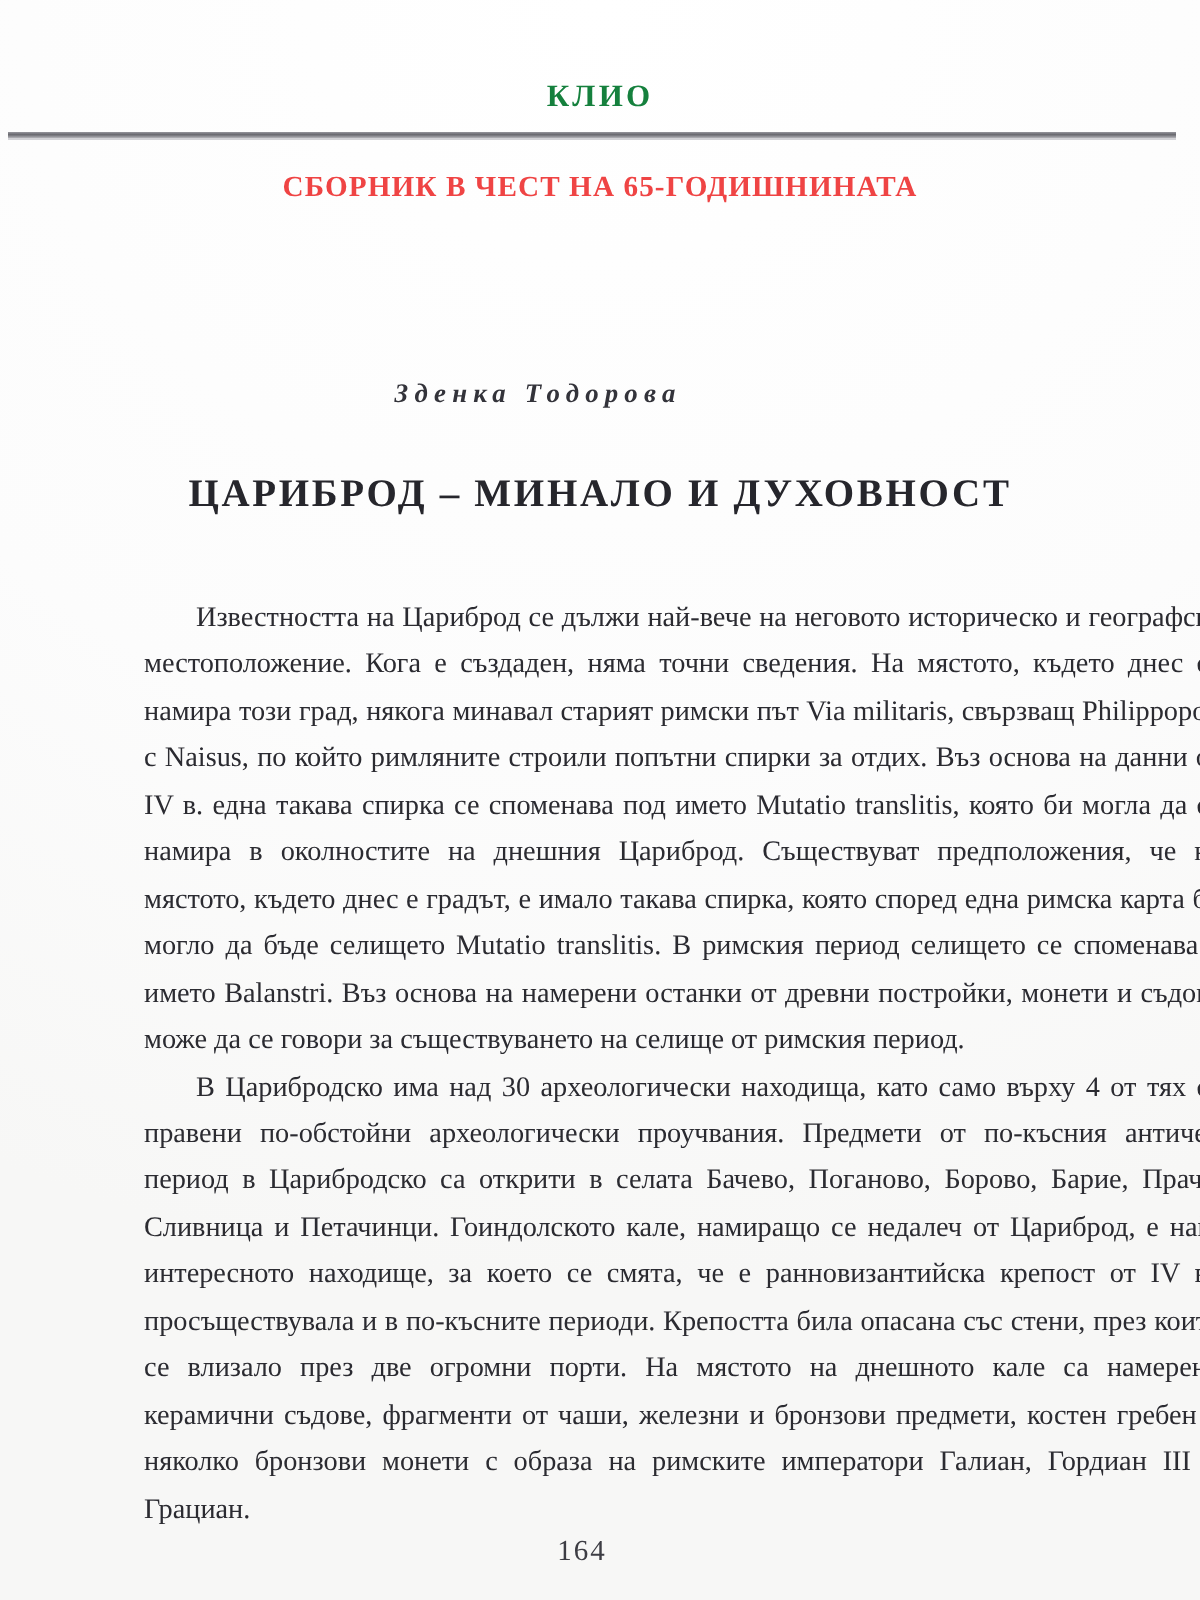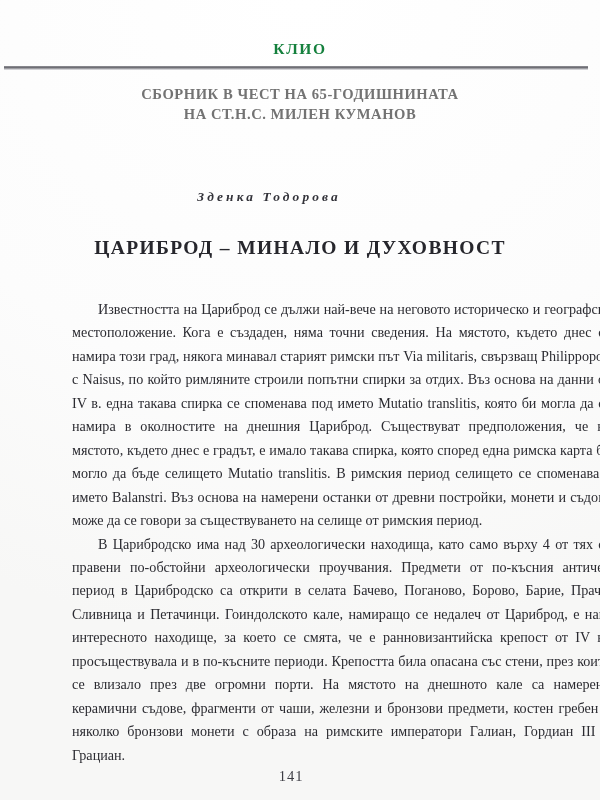--- a/index.html
+++ b/index.html
@@ -65,21 +65,21 @@
   .dedication {
     position: absolute;
     top: 84px;
     left: 0;
     width: 600px;
     text-align: center;
     font-weight: 700;
     font-size: 14.6px;
     line-height: 20px;
     letter-spacing: .55px;
-    color: #737373;
+    color: #ef4444;
   }
 
   
   .author {
     position: absolute;
     top: 189px;
     left: 0;
     width: 538px;
     text-align: center;
     font-style: italic;
@@ -140,28 +140,27 @@
 
 <div class="page">
   <div class="paper-tint"></div>
 
   <div class="journal-title">КЛИО</div>
 
   <div class="header-rule"></div>
 
   <div class="dedication">
     <div>СБОРНИК В ЧЕСТ НА 65-ГОДИШНИНАТА</div>
-    <div>НА СТ.Н.С. МИЛЕН КУМАНОВ</div>
   </div>
 
   <div class="author">Зденка Тодорова</div>
 
   <h1 class="article-title">ЦАРИБРОД – МИНАЛО И ДУХОВНОСТ</h1>
 
   <div class="body-col">
     <p class="para">Известността на Цариброд се дължи най-вече на неговото историческо и географско местоположение. Кога е създаден, няма точни сведения. На мястото, където днес се намира този град, някога минавал старият римски път Via militaris, свързващ Philippopoli с Naisus, по който римляните строили попътни спирки за отдих. Въз основа на данни от IV в. една такава спирка се споменава под името Mutatio translitis, която би могла да се намира в околностите на днешния Цариброд. Съществуват предположения, че на мястото, където днес е градът, е имало такава спирка, която според една римска карта би могло да бъде селището Mutatio translitis. В римския период селището се споменава с името Balanstri. Въз основа на намерени останки от древни постройки, монети и съдове може да се говори за съществуването на селище от римския период.</p>
     <p class="para">В Царибродско има над 30 археологически находища, като само върху 4 от тях са правени по-обстойни археологически проучвания. Предмети от по-късния античен период в Царибродско са открити в селата Бачево, Поганово, Борово, Барие, Прача, Сливница и Петачинци. Гоиндолското кале, намиращо се недалеч от Цариброд, е най-интересното находище, за което се смята, че е ранновизантийска крепост от IV в., просъществувала и в по-късните периоди. Крепостта била опасана със стени, през които се влизало през две огромни порти. На мястото на днешното кале са намерени керамични съдове, фрагменти от чаши, железни и бронзови предмети, костен гребен и няколко бронзови монети с образа на римските императори Галиан, Гордиан III и Грациан.</p>
   </div>
 
   <div class="folio">
-    <span>141</span>
+    <span>164</span>
   </div>
 </div>
 
 </body></html>

